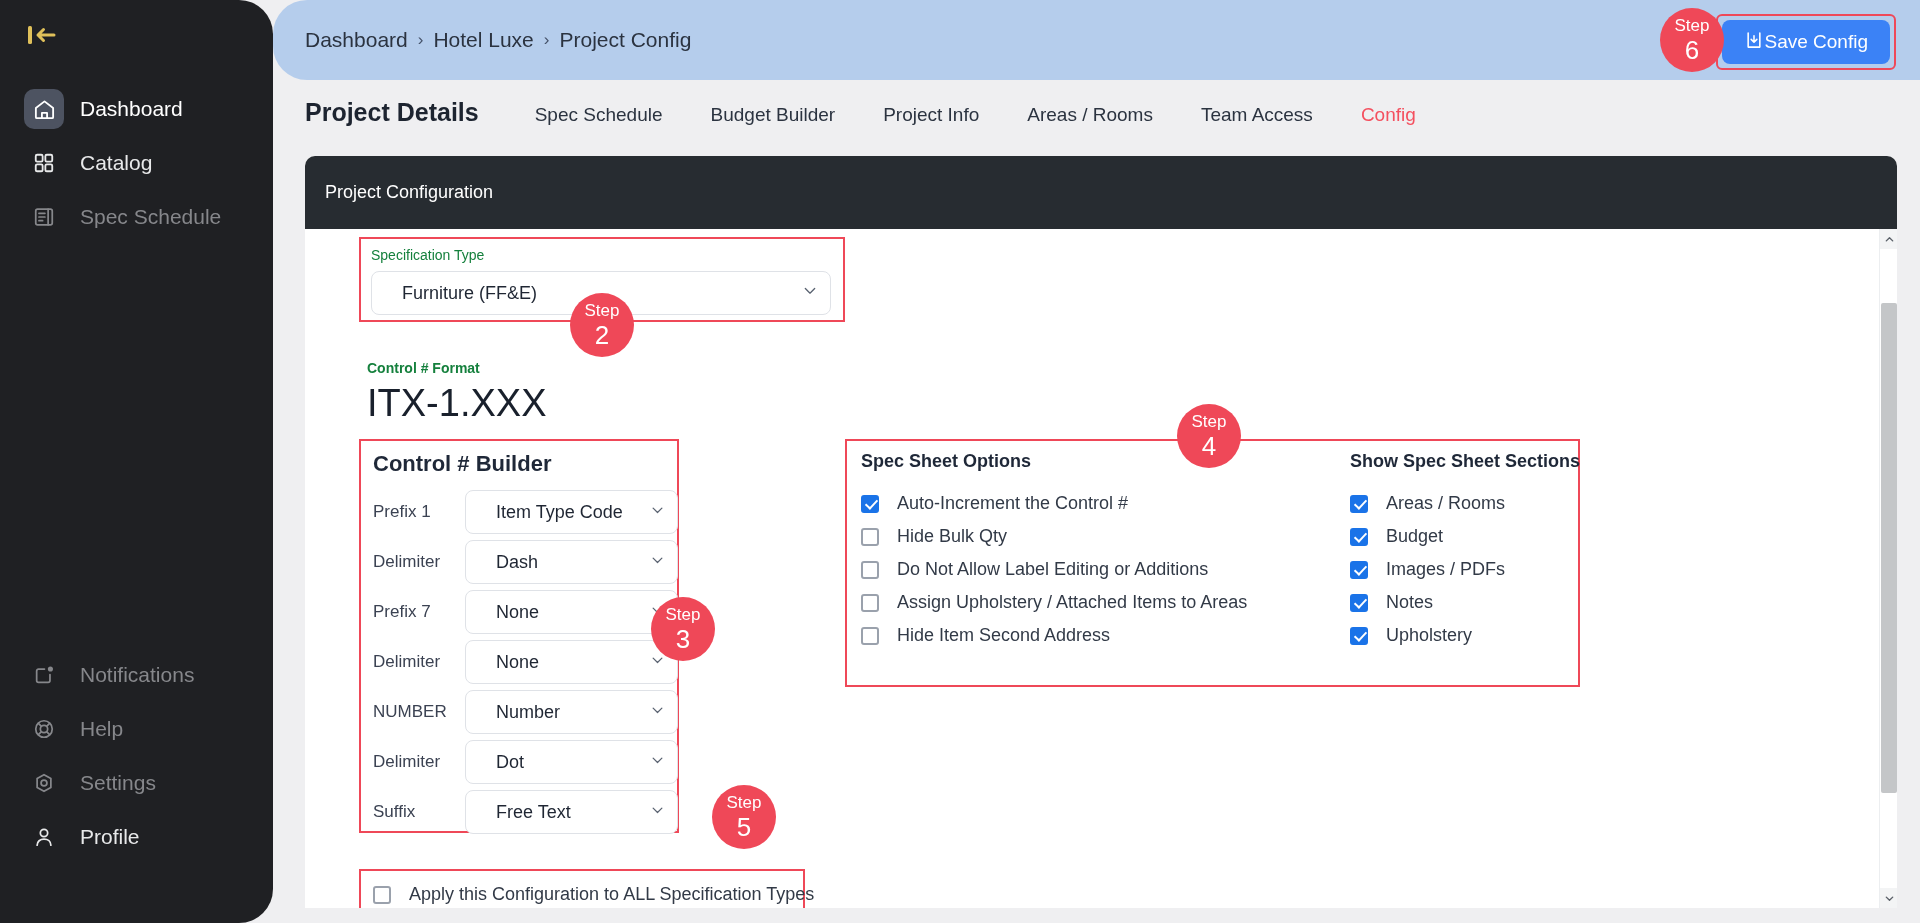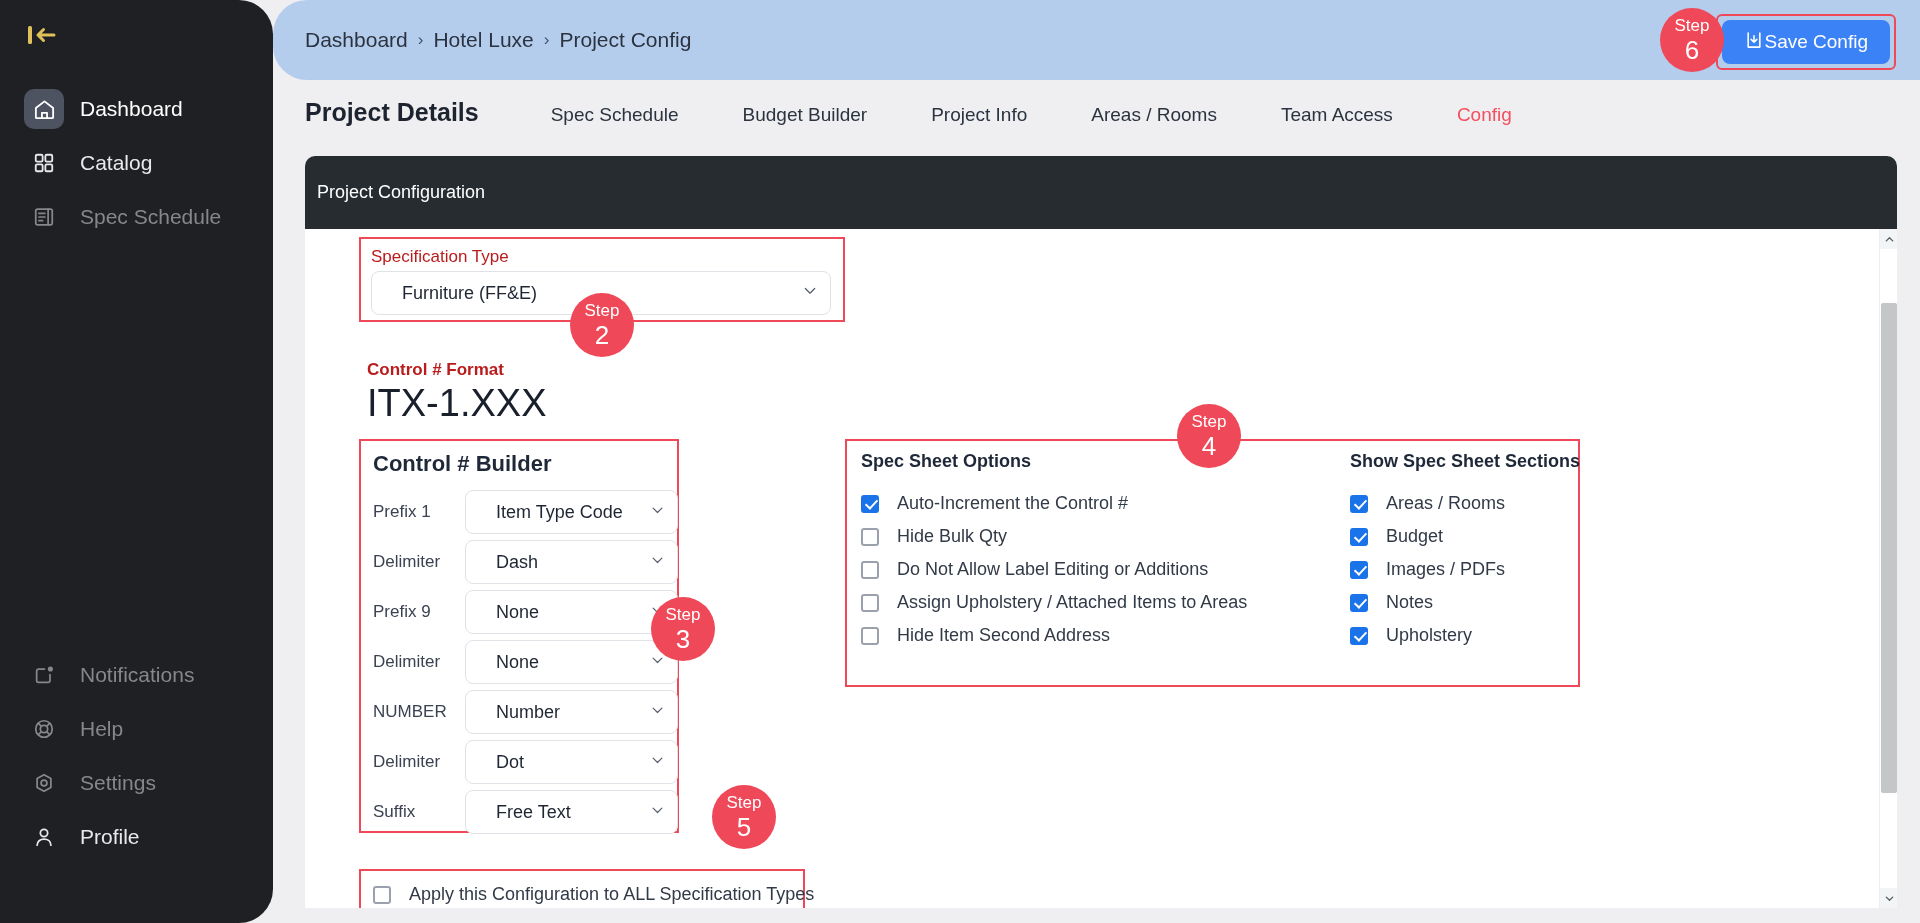--- a/index.html
+++ b/index.html
@@ -88,21 +88,21 @@
     line-height: 1;
     z-index: 40;
     font-family: "Liberation Sans", sans-serif;
   }
   .step-badge .sb-word { font-size: 17px; margin-bottom: 3px; }
   .step-badge .sb-num  { font-size: 26px; }
 
   
   #tabs {
     position: absolute; left: 305px; top: 98px;
-    display: flex; align-items: baseline; gap: 16px;
+    display: flex; align-items: baseline; gap: 0;
     z-index: 2;
   }
   #tabs .tab {
     font-size: 19px; color: #2b3340;
     padding: 0 26px 0 0; margin-right: 22px;
     cursor: pointer; white-space: nowrap;
   }
   #tabs .tab.title { font-size: 25px; font-weight: bold; color: #1d2430; margin-right: 30px; }
   #tabs .tab.active { color: #f4505f; }
 
@@ -110,33 +110,33 @@
   #card {
     position: absolute; left: 305px; top: 156px;
     width: 1592px; height: 752px;
     background: #ffffff;
     border-radius: 10px 10px 0 0;
     overflow: hidden;
   }
   #card-header {
     height: 73px; background: #272c31;
     display: flex; align-items: center;
-    padding-left: 12px;
+    padding-left: 20px;
     color: #ffffff; font-size: 18px;
   }
   #card-body {
     position: relative;
     height: 679px; background: #fff;
     padding: 22px 0 0 0;
   }
 
   
   .hl { position: absolute; border: 2px solid #ef4858; }
 
-  .field-label { font-size: 17px; color: #b91c1c; }
+  .field-label { font-size: 14px; color: #15803d; }
 
   .select-box {
     position: relative;
     border: 1px solid #dfe2e7; border-radius: 8px;
     background: #fff;
     height: 44px;
     display: flex; align-items: center;
     padding: 0 36px 0 30px;
     font-size: 18px; color: #1f2633;
     cursor: pointer;
@@ -382,21 +382,21 @@
           <span class="select-box">
             <span>Dash</span>
             <span class="chev">
               <svg width="15" height="15" viewBox="0 0 24 24" fill="none" stroke="#5b6472" stroke-width="2" stroke-linecap="round" stroke-linejoin="round">
                   <path d="M5 9 L12 16 L19 9"></path>
                 </svg>
             </span>
           </span>
         </div>
         <div class="builder-row">
-          <span class="blabel">Prefix 9</span>
+          <span class="blabel">Prefix 7</span>
           <span class="select-box">
             <span>None</span>
             <span class="chev">
               <svg width="15" height="15" viewBox="0 0 24 24" fill="none" stroke="#5b6472" stroke-width="2" stroke-linecap="round" stroke-linejoin="round">
                   <path d="M5 9 L12 16 L19 9"></path>
                 </svg>
             </span>
           </span>
         </div>
         <div class="builder-row">

